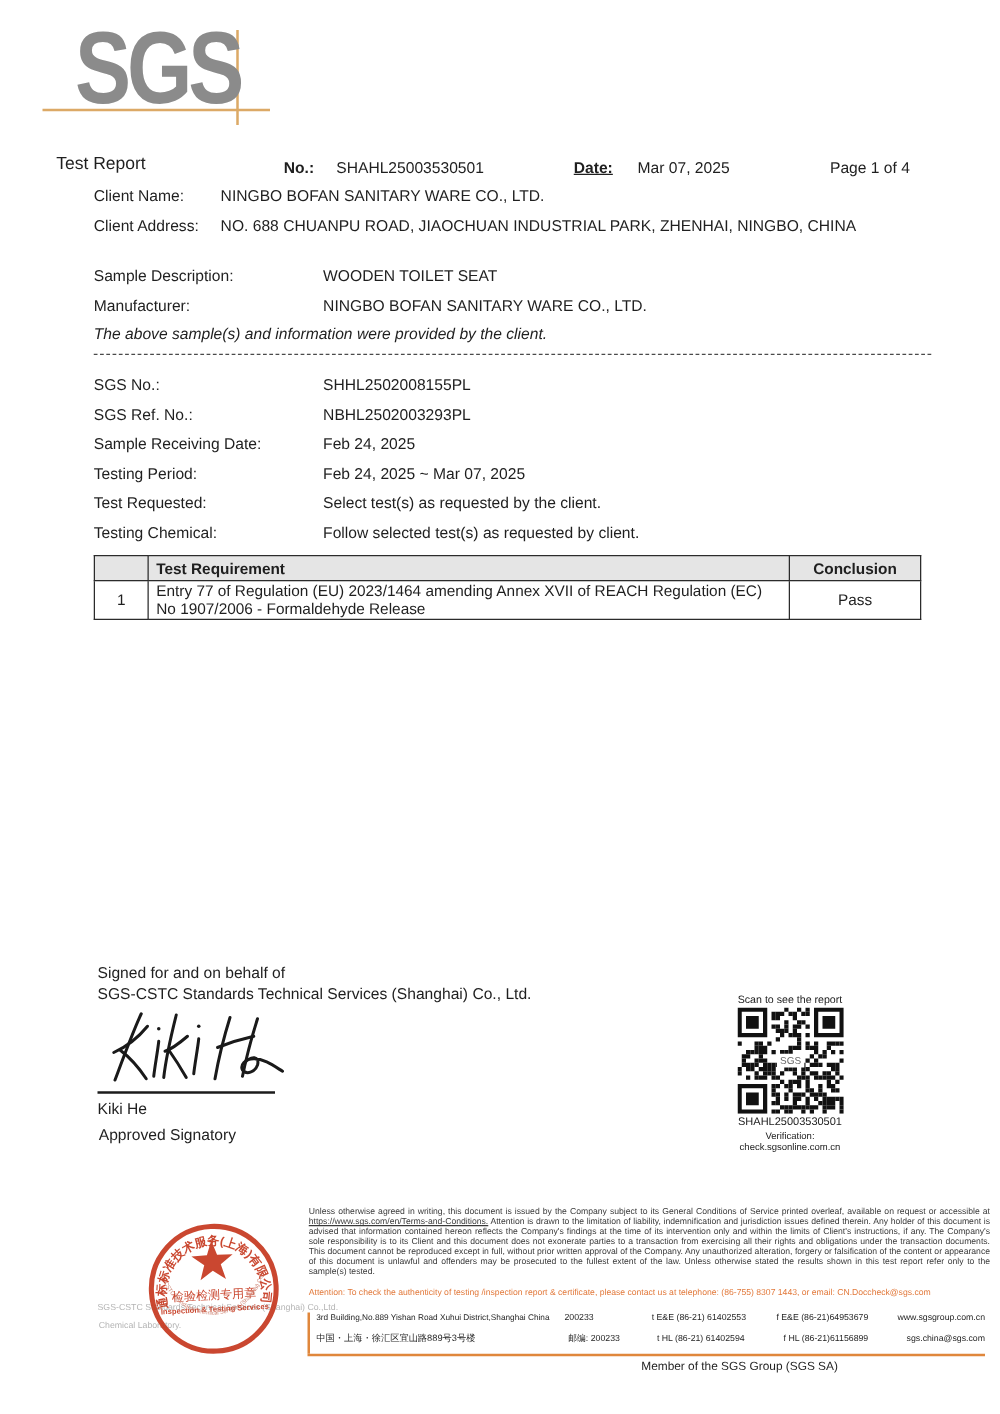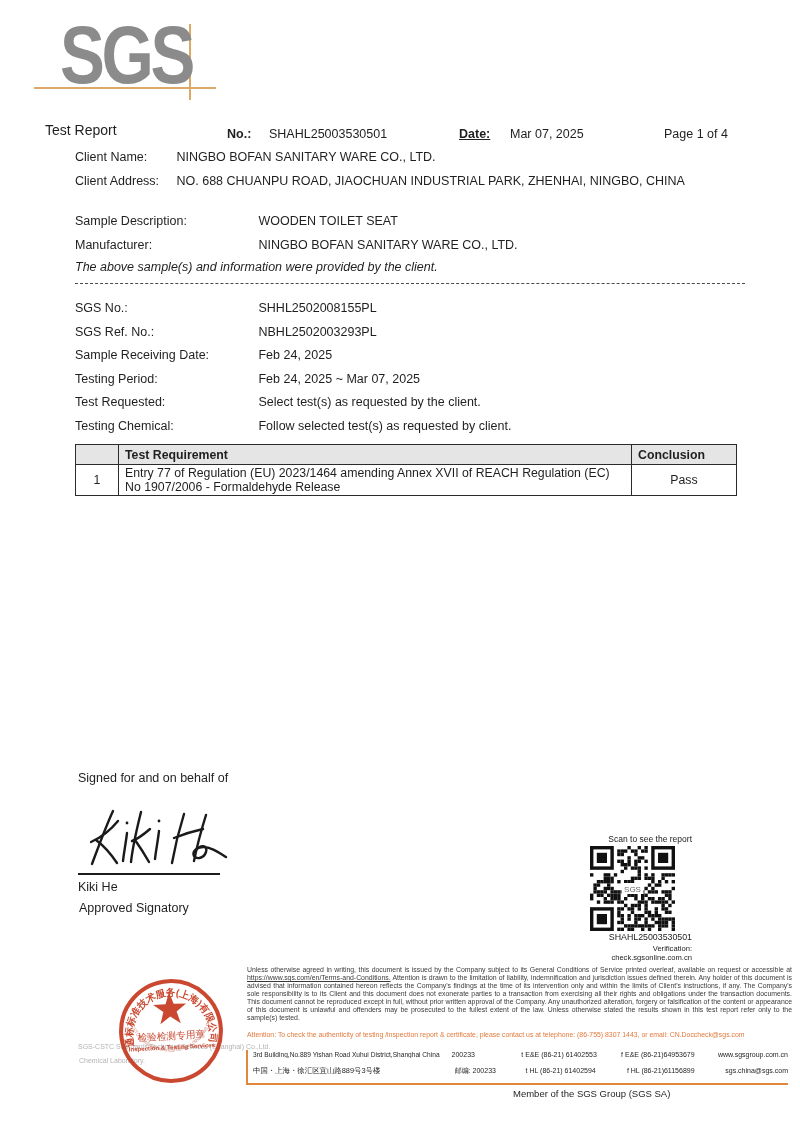--- a/index.html
+++ b/index.html
@@ -41,21 +41,21 @@
   .col-con{width:92px;text-align:center;}
   td.col-idx,td.col-con{text-align:center;}
   
   .sig-line1{left:78px;top:771px;font-size:12.5px;}
   .sig-line2{left:78px;top:788px;font-size:12.5px;}
   .sig-svg{left:82px;top:806px;}
   .sig-underline{left:78px;top:873px;width:142px;height:2px;background:#1c1c1c;}
   .sig-name{left:78px;top:880px;font-size:12.5px;}
   .sig-title{left:79px;top:901px;font-size:12.5px;}
   
-  .qr-block{left:572px;top:794px;width:120px;text-align:right;margin-top:40px;}
+  .qr-block{left:572px;top:794px;width:120px;text-align:center;}
   .qr-top{font-size:8.5px;color:#222;}
   .qr-svg{display:block;margin:2px auto 0 auto;background:#fff;}
   .qr-no{font-size:8.8px;color:#222;margin-top:1px;}
   .qr-ver{font-size:7.6px;color:#222;margin-top:2px;}
   .qr-url{font-size:7.6px;color:#222;}
   
   .stamp{left:116px;top:976px;opacity:.93;transform:rotate(-3deg);}
   .gray-co-1{left:78px;top:1043px;font-size:7px;color:#b4b4b4;white-space:nowrap;}
   .gray-co-2{left:79px;top:1057px;font-size:7px;color:#b4b4b4;white-space:nowrap;}
   
@@ -141,31 +141,32 @@
       <span class="lbl">Testing Chemical:</span>
       <span>Follow selected test(s) as requested by client.</span>
     </div>
   </div>
 
   <table class="abs results">
     <tbody>
         <tr>
       <th class="col-idx"></th>
       <th class="col-req">Test Requirement</th>
-      <th class="col-con" style="">Conclusion</th>
+      <th class="col-con" style="text-align:center;">Conclusion</th>
     </tr>
     <tr>
       <td class="col-idx">1</td>
       <td class="col-req">Entry 77 of Regulation (EU) 2023/1464 amending Annex XVII of REACH Regulation (EC) No 1907/2006 - Formaldehyde Release</td>
       <td class="col-con">Pass</td>
     </tr>
   </tbody>
     </table>
 
   <div class="abs sig-line1">Signed for and on behalf of</div>
+  <div class="abs sig-line2">SGS-CSTC Standards Technical Services (Shanghai) Co., Ltd.</div>
   <svg class="abs sig-svg" width="170" height="66" viewBox="0 0 170 66">
     <g fill="none" stroke="#1a1a1a" stroke-width="2.4" stroke-linecap="round">
       <path d="M10,58 C16,42 24,20 31,5"></path>
       <path d="M36,15 C27,26 18,32 9,36"></path>
       <path d="M14,34 C22,40 29,48 35,57"></path>
       <circle cx="45" cy="17" r="1.4" fill="#1a1a1a" stroke="none"></circle>
       <path d="M45,27 C44,36 42,46 41,55"></path>
       <path d="M59,6 C55,22 51,38 49,56"></path>
       <path d="M68,23 C61,29 56,33 50,35"></path>
       <path d="M53,34 C58,41 63,49 67,56"></path>

